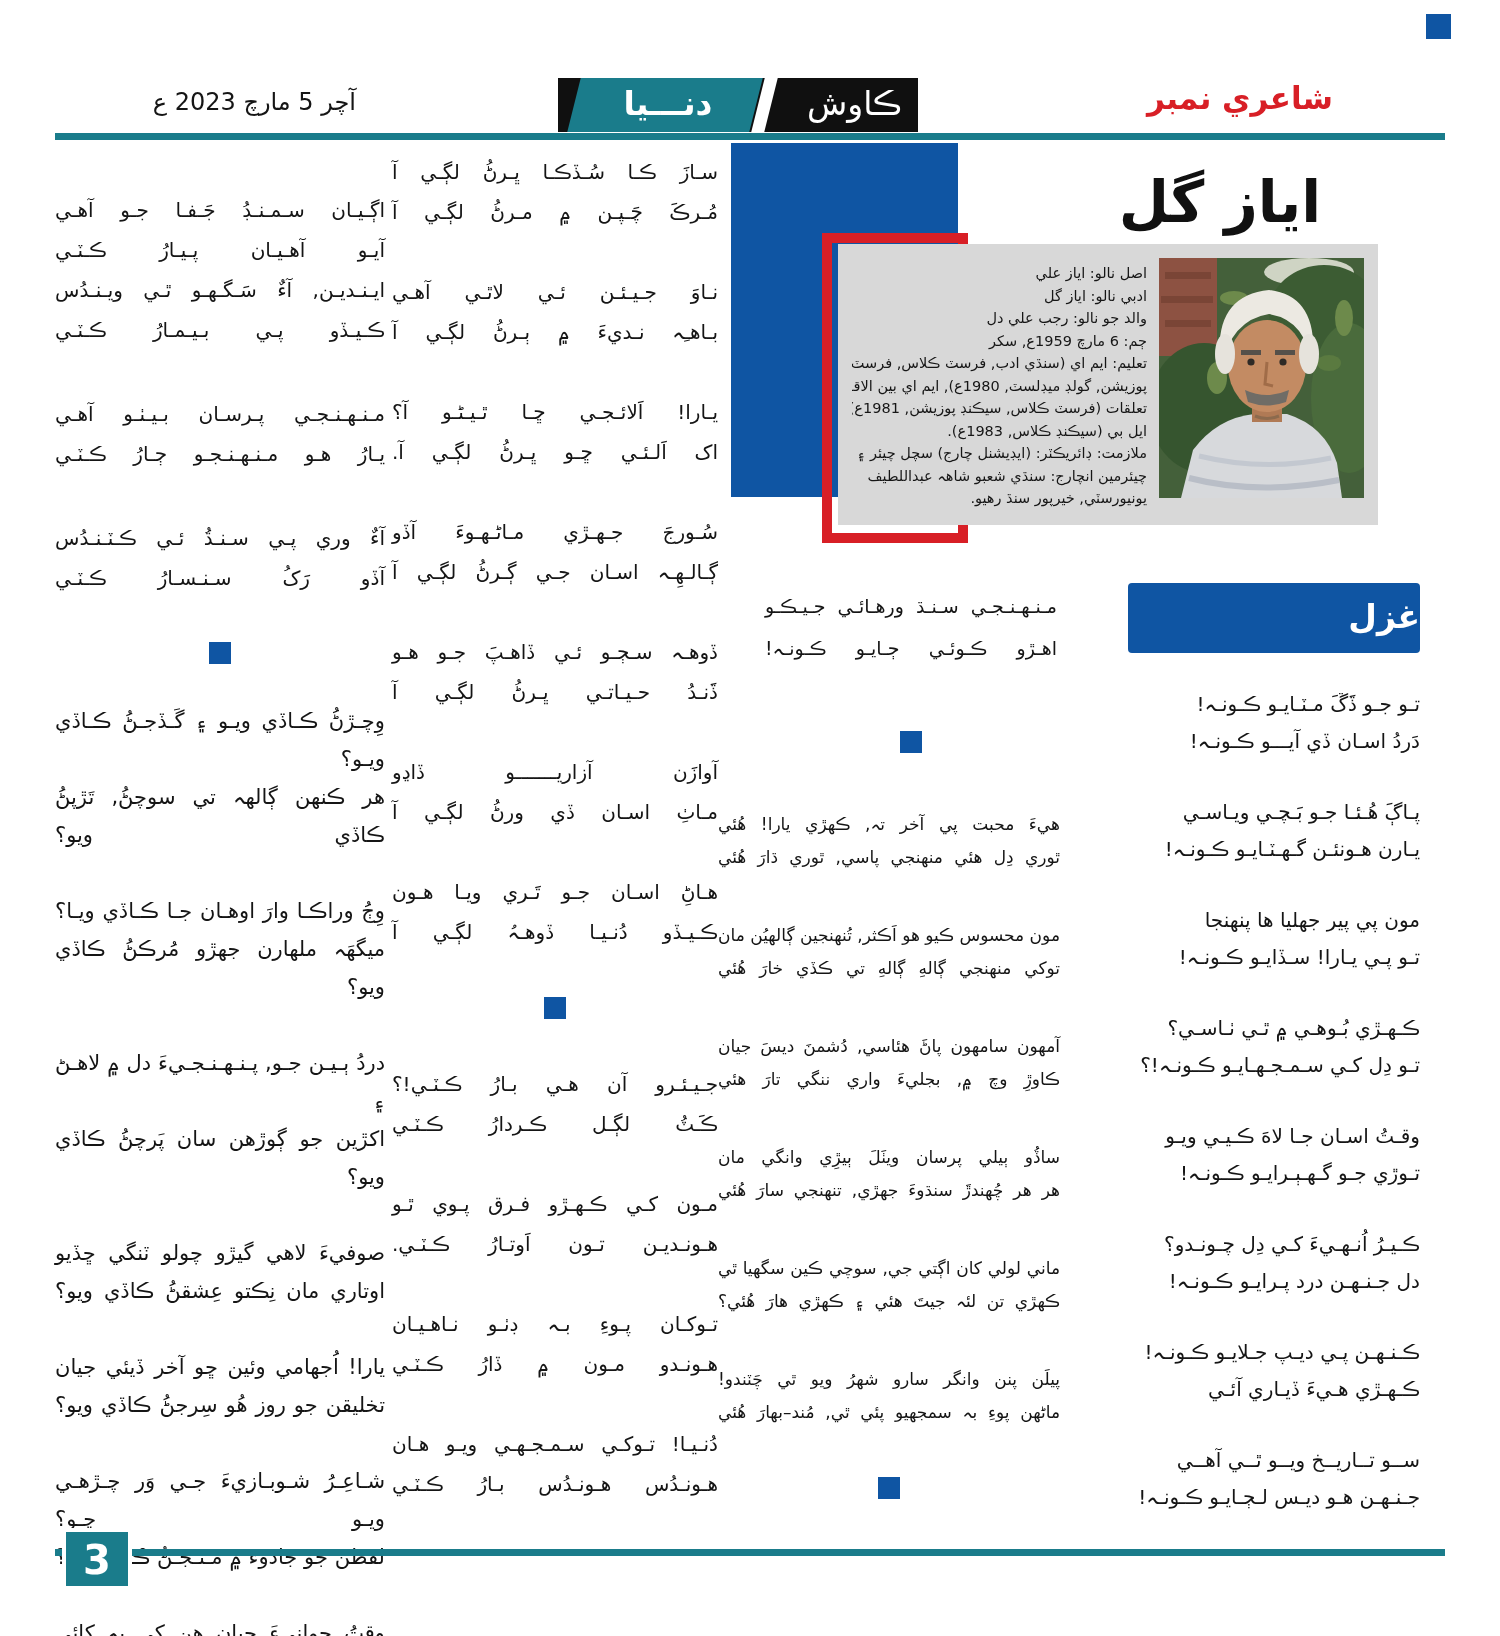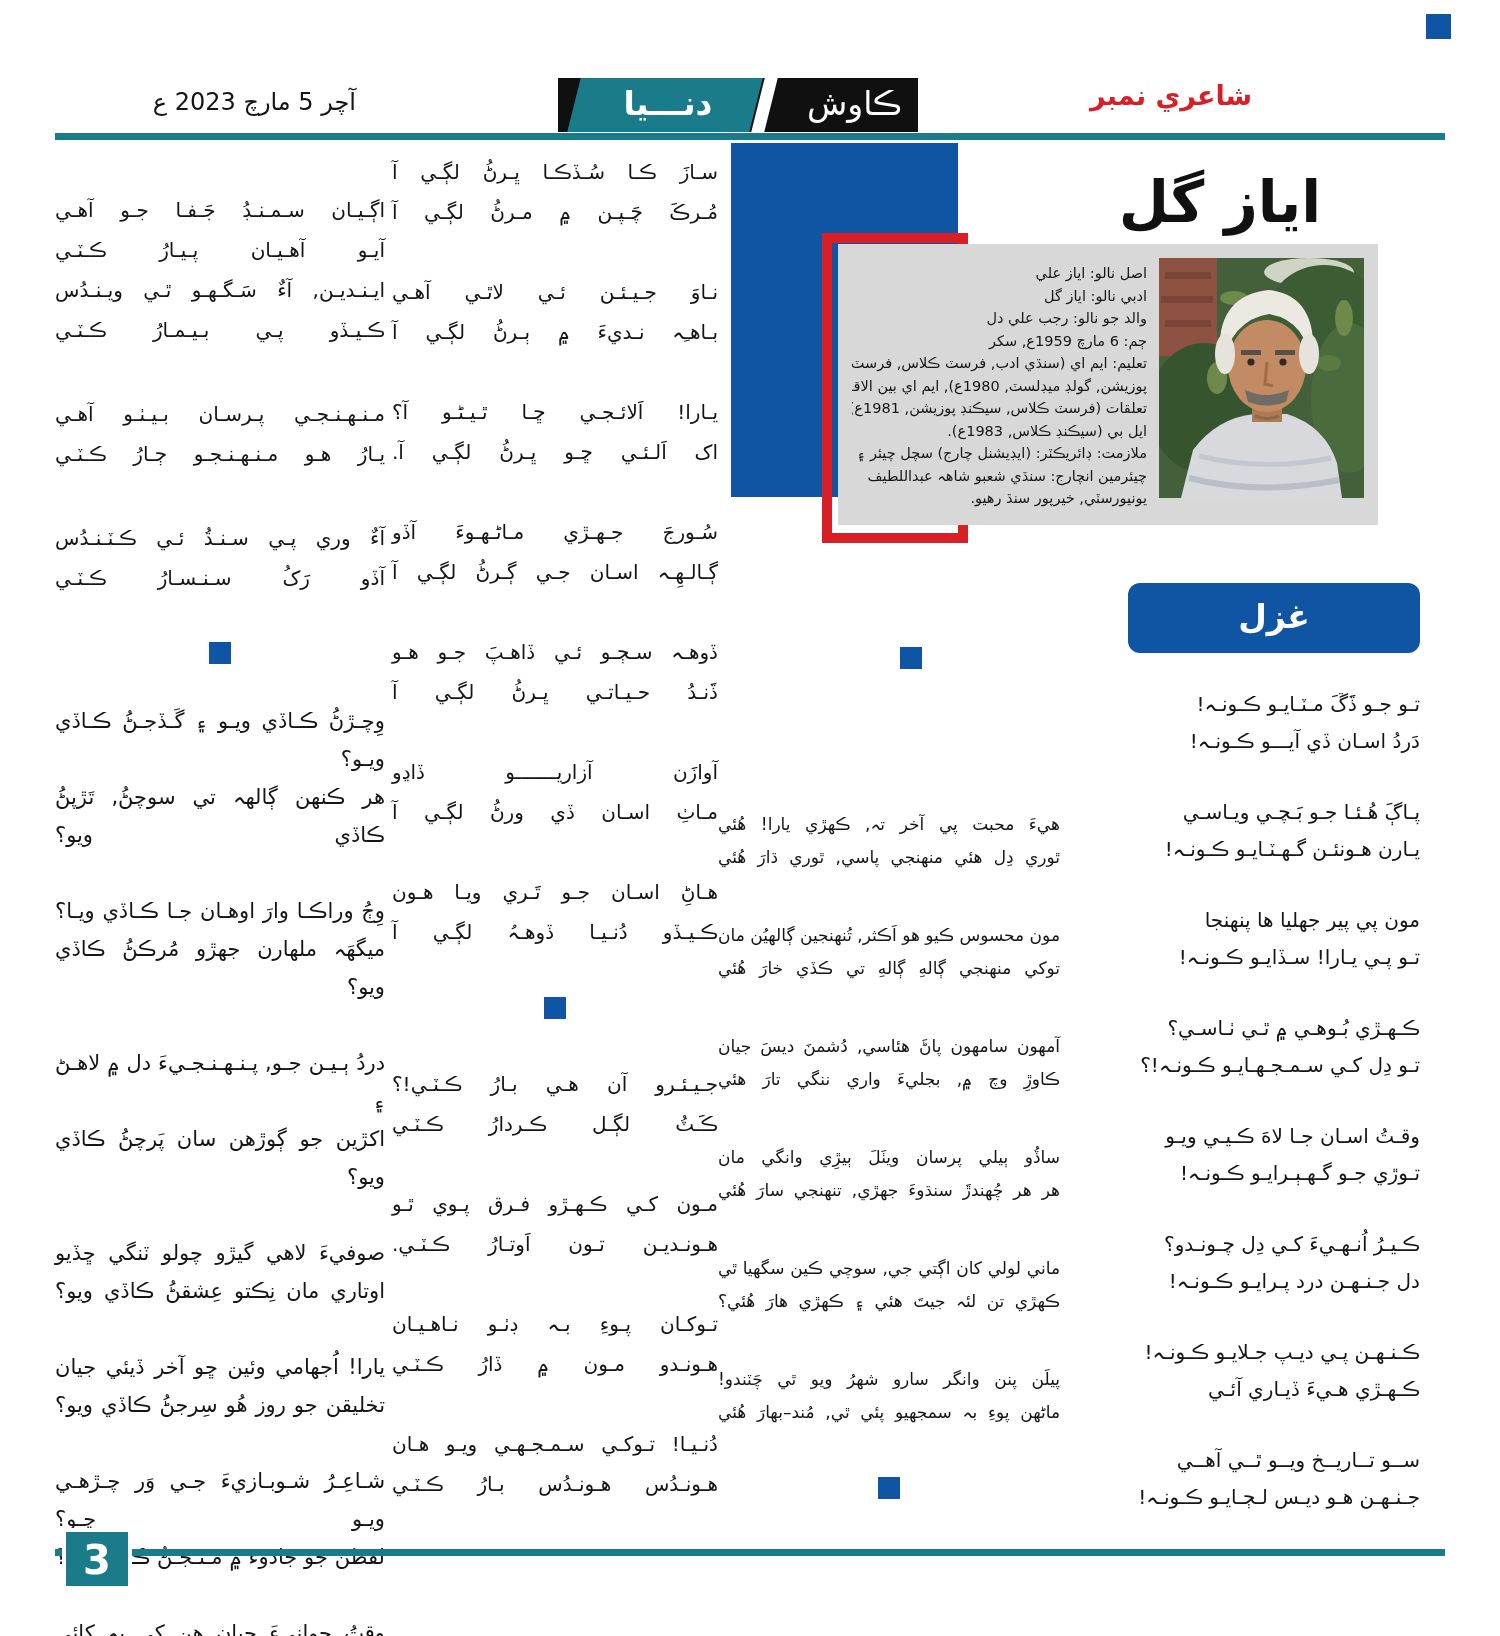--- a/index.html
+++ b/index.html
@@ -2,22 +2,22 @@
 <html lang="sd" dir="rtl" style="--teal: #1a7c8b; --blue: #0f55a3; --red: #d81f26; --gray: #d8d8d8;"><head>
 <meta charset="utf-8">
 <style>
   html,body{margin:0;padding:0;background:#fff;}
   .page{position:relative;width:1500px;height:1636px;background:#ffffff;overflow:hidden;
         font-family:"DejaVu Sans","Liberation Sans",sans-serif;color:#151515;direction:rtl;}
   [data-name]{box-sizing:border-box;}
 
   
   .corner-square{position:absolute;left:1426px;top:14px;width:25px;height:25px;background:var(--blue,#0f55a3);}
-  .edition-label{position:absolute;right:110px;top:80px;width:300px;text-align:left;
-                 color:var(--red,#d81f26);font-size:27px;font-weight:bold;}
+  .edition-label{position:absolute;right:110px;top:80px;width:300px;text-align:center;
+                 color:var(--red,#d81f26);font-size:31px;font-weight:bold;}
   .header-date{position:absolute;left:66px;top:88px;width:290px;font-size:24px;direction:rtl;text-align:right;}
   .top-rule{position:absolute;left:55px;top:133px;width:1390px;height:7px;background:var(--teal,#1a7c8b);}
   .logo{position:absolute;left:558px;top:78px;width:360px;height:54px;background:#101010;}
   .logo-teal{position:absolute;left:16px;top:0;bottom:0;width:182px;background:var(--teal,#1a7c8b);transform:skewX(-14deg);}
   .logo-gap{position:absolute;left:200px;top:0;bottom:0;width:13px;background:#ffffff;transform:skewX(-14deg);}
   .logo-dunya{position:absolute;left:30px;top:0;width:160px;height:54px;line-height:52px;text-align:center;
               color:#fff;font-size:33px;font-weight:bold;}
   .logo-kawish{position:absolute;right:16px;top:0;height:54px;line-height:52px;color:#fff;font-size:33px;font-weight:normal;}
 
   
@@ -26,21 +26,21 @@
   .blue-rect{position:absolute;left:731px;top:143px;width:227px;height:354px;background:var(--blue,#0f55a3);}
   .red-rect{position:absolute;left:822px;top:233px;width:146px;height:310px;border:10px solid var(--red,#d81f26);background:transparent;}
   .bio-box{position:absolute;left:838px;top:244px;width:540px;height:281px;background:var(--gray,#d8d8d8);
            display:flex;gap:12px;padding:14px 14px;direction:rtl;}
   .poet-photo{flex:0 0 205px;width:205px;height:240px;overflow:hidden;}
   .bio-text{flex:1;direction:rtl;text-align:right;overflow:hidden;padding-top:4px;}
   .bio-line{font-size:14.5px;line-height:22.5px;white-space:nowrap;overflow:hidden;color:#161616;}
 
   
   .ghazal-heading{position:absolute;left:1128px;top:583px;width:292px;height:70px;background:var(--blue,#0f55a3);
-                  border-radius:12px;color:#fff;font-size:33px;font-weight:bold;text-align:center;line-height:68px;}
+                  border-radius:4px;color:#fff;font-size:33px;font-weight:bold;text-align:right;line-height:68px;}
 
   
   .col{position:absolute;direction:rtl;}
   .line{color:#151515;}
   .stanza{margin:0;}
   .jcol .line{text-align:justify;text-align-last:justify;-moz-text-align-last:justify;}
   .square-divider{width:22px;height:22px;background:var(--blue,#0f55a3);margin:24px auto;}
   .end-ornament{text-align:center;font-size:27px;margin-top:8px;color:#111;}
 
   .col4{left:1095px;top:686px;width:325px;}
@@ -173,20 +173,24 @@
       <div class="stanza" data-name="poem-stanza">
         <div class="line" data-name="poem-line">ڪـنـهـن پـي ديـپ جـلايـو ڪـونـہ!</div>
         <div class="line" data-name="poem-line">ڪـهـڙي هـيءَ ڏيـاري آئـي</div>
       </div>
       <div class="stanza" data-name="poem-stanza">
         <div class="line" data-name="poem-line">ســو تــاريــخ ويــو ٿــي آهــي</div>
         <div class="line" data-name="poem-line">جـنـهـن هـو ديـس لـڄـايـو ڪـونـہ!</div>
       </div>
     </div>
   <div class="col col3a jcol" data-name="poem-column-center-right-lead">
+      <div class="stanza" data-name="poem-stanza">
+        <div class="line" data-name="poem-line">مـنـهـنـجـي سـنـڌ ورهـائـي جـيـڪـو</div>
+        <div class="line" data-name="poem-line">اهـڙو ڪـوئـي ڄـايـو ڪـونـہ!</div>
+      </div>
       <div class="square-divider" data-name="section-divider"></div>
     </div>
   <div class="col col3b jcol" data-name="poem-column-center-right">
       <div class="stanza" data-name="poem-stanza">
         <div class="line" data-name="poem-line">هيءَ محبت پي آخر تہ, ڪهڙي يارا! هُئي</div>
         <div class="line" data-name="poem-line">ٿوري دِل هئي منهنجي پاسي, ٿوري ڌارَ هُئي</div>
       </div>
       <div class="stanza" data-name="poem-stanza">
         <div class="line" data-name="poem-line">مون محسوس ڪيو هو اَڪثر, تُنهنجين ڳالهيُن مان</div>
         <div class="line" data-name="poem-line">توکي منهنجي ڳالهِ ڳالهِ تي ڪڏي خارَ هُئي</div>

